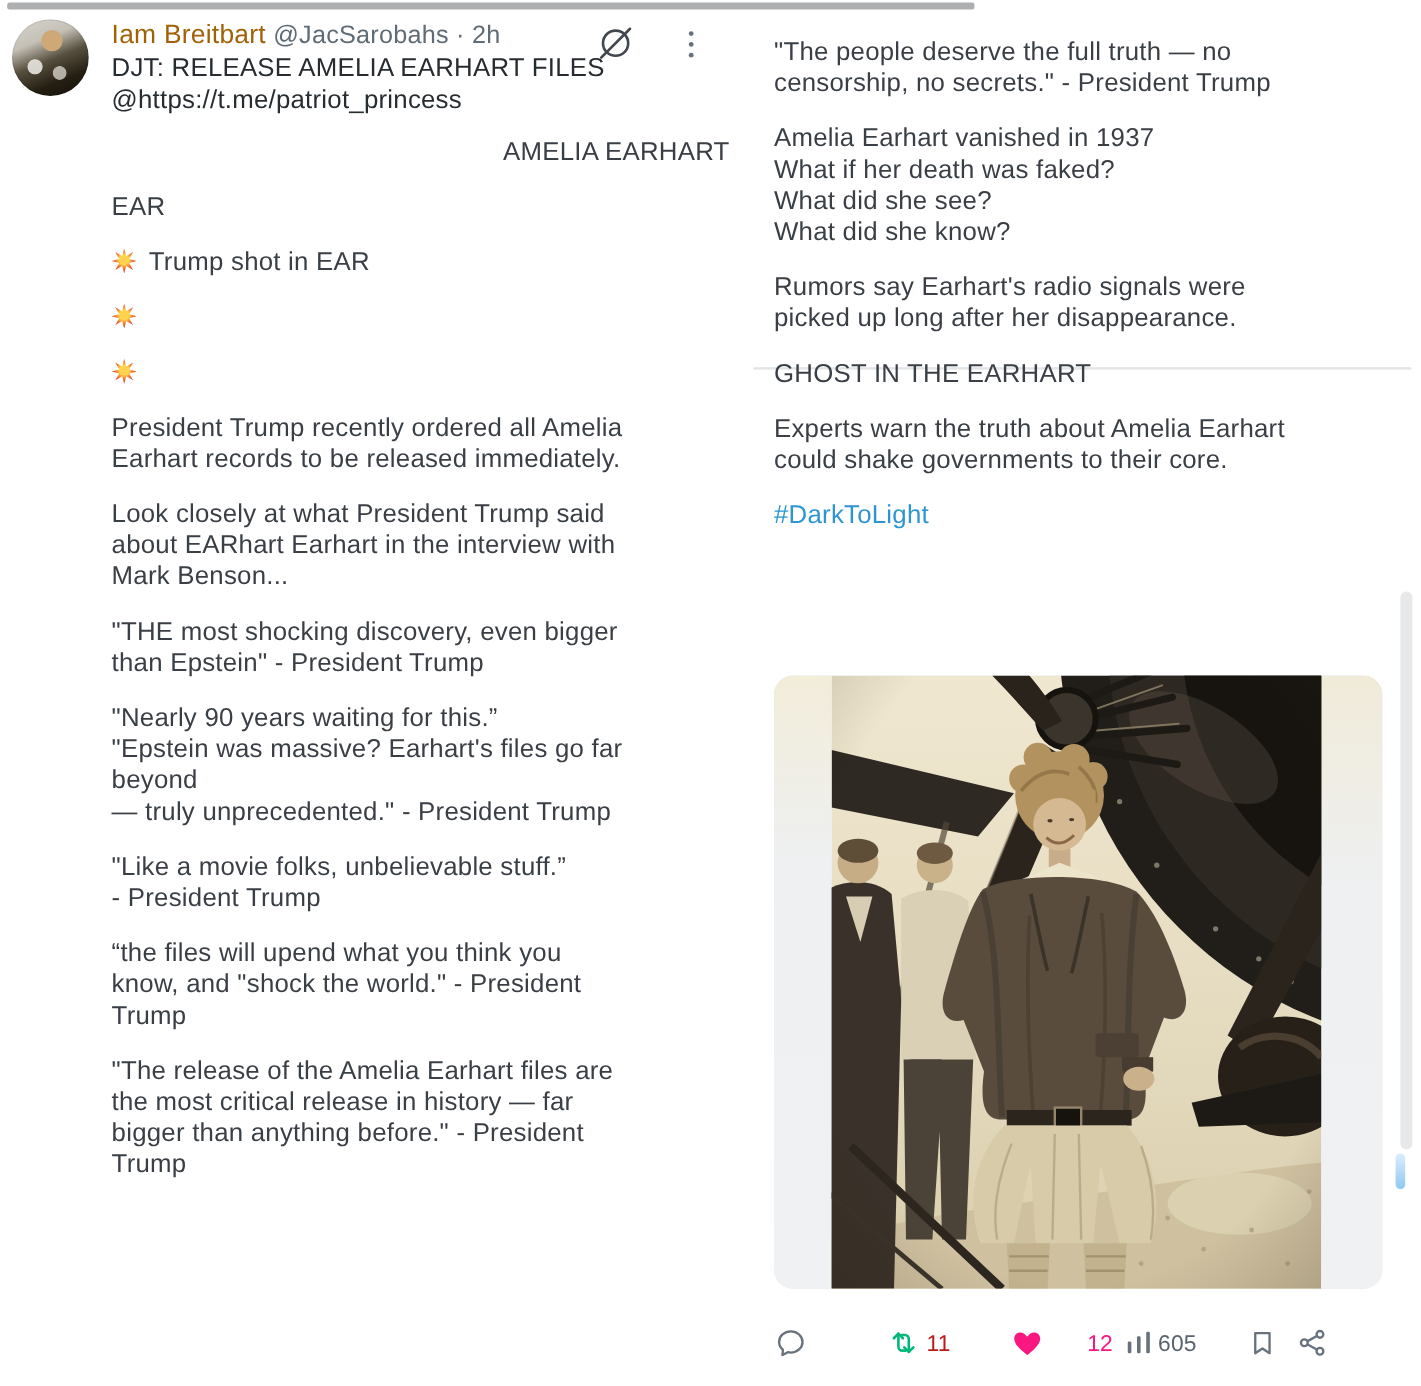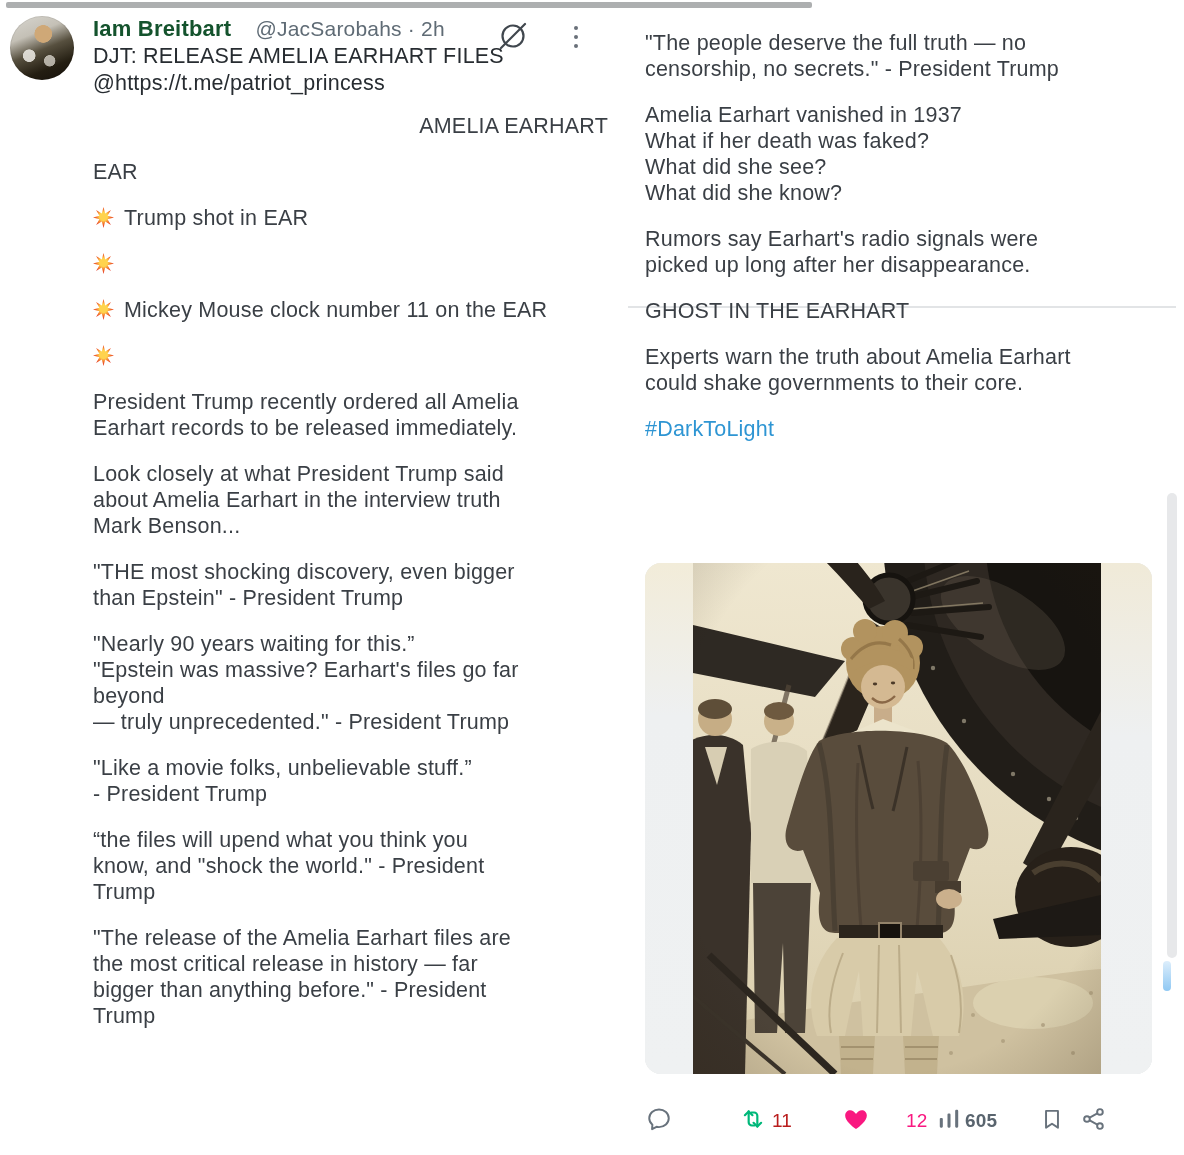--- a/index.html
+++ b/index.html
@@ -10,22 +10,22 @@
   }
   .col{position:absolute;}
   .col p{
     margin:0 0 20px;
     font-size:21.5px;line-height:26px;
     color:#3a3f45;
     white-space:pre-line;
     letter-spacing:0.2px;
   }
   .hdr-line{font-size:21.5px;line-height:27px;color:#272c31;letter-spacing:0.2px;}
-  .hdr-name{font-size:22px;font-weight:bold;color:#14532d;}
-  .hdr-meta{font-size:21px;color:#5f6b75;margin-left:18px;}
+  .hdr-name{font-size:22px;font-weight:normal;color:#a16207;}
+  .hdr-meta{font-size:21px;color:#5f6b75;}
   .first-p{margin-top:16px !important;text-align:right;}
   .bullet .boom{
     display:inline-block;width:21px;height:21px;margin-right:10px;vertical-align:-3px;
     background:radial-gradient(circle at 50% 45%, #ffd34d 0 26%, #f4772e 45%, #e02f24 72%);
     clip-path:polygon(100% 50%,69.4% 58%,85.4% 85.4%,58% 69.4%,50% 100%,42% 69.4%,14.6% 85.4%,30.6% 58%,0% 50%,30.6% 42%,14.6% 14.6%,42% 30.6%,50% 0%,58% 30.6%,85.4% 14.6%,69.4% 42%);
   }
   .hashtag{color:#2e95d3 !important;margin-top:14px !important;margin-bottom:0 !important;cursor:pointer;}
   .avatar{
     position:absolute;left:10px;top:16px;width:64px;height:64px;border-radius:50%;
     background:
@@ -48,21 +48,21 @@
   }
   .photo-inner{position:absolute;left:48px;top:0;width:408px;height:511px;}
   .gutter-l{position:absolute;left:0;top:0;width:48px;height:511px;
     background:linear-gradient(180deg,#f2ecd9 0,#eef0f1 30%,#eff1f2 100%);}
   .gutter-r{position:absolute;right:0;top:0;width:51px;height:511px;
     background:linear-gradient(180deg,#f0ead8 0,#eef0f1 34%,#eff1f2 100%);}
   .eng-icon{position:absolute;top:1106px;width:26px;height:26px;cursor:pointer;}
   .cnt{position:absolute;top:1110px;font-size:19px;letter-spacing:.2px;}
   .cnt.green{color:#b91c1c;}
   .cnt.pink{color:#f91880;margin-left:32px;}
-  .cnt.gray{color:#59646e;font-weight:bold;}
+  .cnt.gray{color:#59646e;}
   .headicons{position:absolute;cursor:pointer;}
 </style>
 </head>
 <body>
 
 <div class="topbar"></div>
 <div class="stitch"></div>
 <div class="scrollbar"></div>
 <div class="bluewisp"></div>
 
@@ -85,27 +85,26 @@
     <span class="hdr-meta">@JacSarobahs · 2h</span>
   </div>
   <div class="hdr-line">DJT: RELEASE AMELIA EARHART FILES</div>
   <div class="hdr-line">@https://t.me/patriot_princess</div>
 
   <p class="first-p">AMELIA EARHART</p>
   <p>EAR</p>
 
   <p class="bullet"><span class="boom"></span><span>Trump shot in EAR</span></p>
   <p class="bullet"><span class="boom"></span></p>
-  <p class="bullet"><span class="boom"></span><span>Mickey Mouse clock number 11 on the EAR</span></p>
   <p class="bullet"><span class="boom"></span></p>
 
   <p>President Trump recently ordered all Amelia
 Earhart records to be released immediately.</p>
   <p>Look closely at what President Trump said
-about Amelia Earhart in the interview truth
+about EARhart Earhart in the interview with
 Mark Benson...</p>
   <p>"THE most shocking discovery, even bigger
 than Epstein" - President Trump</p>
   <p>"Nearly 90 years waiting for this.”
 "Epstein was massive? Earhart's files go far
 beyond
 — truly unprecedented."  - President Trump</p>
   <p>"Like a movie folks, unbelievable stuff.”
 - President Trump</p>
   <p>“the files will upend what you think you

